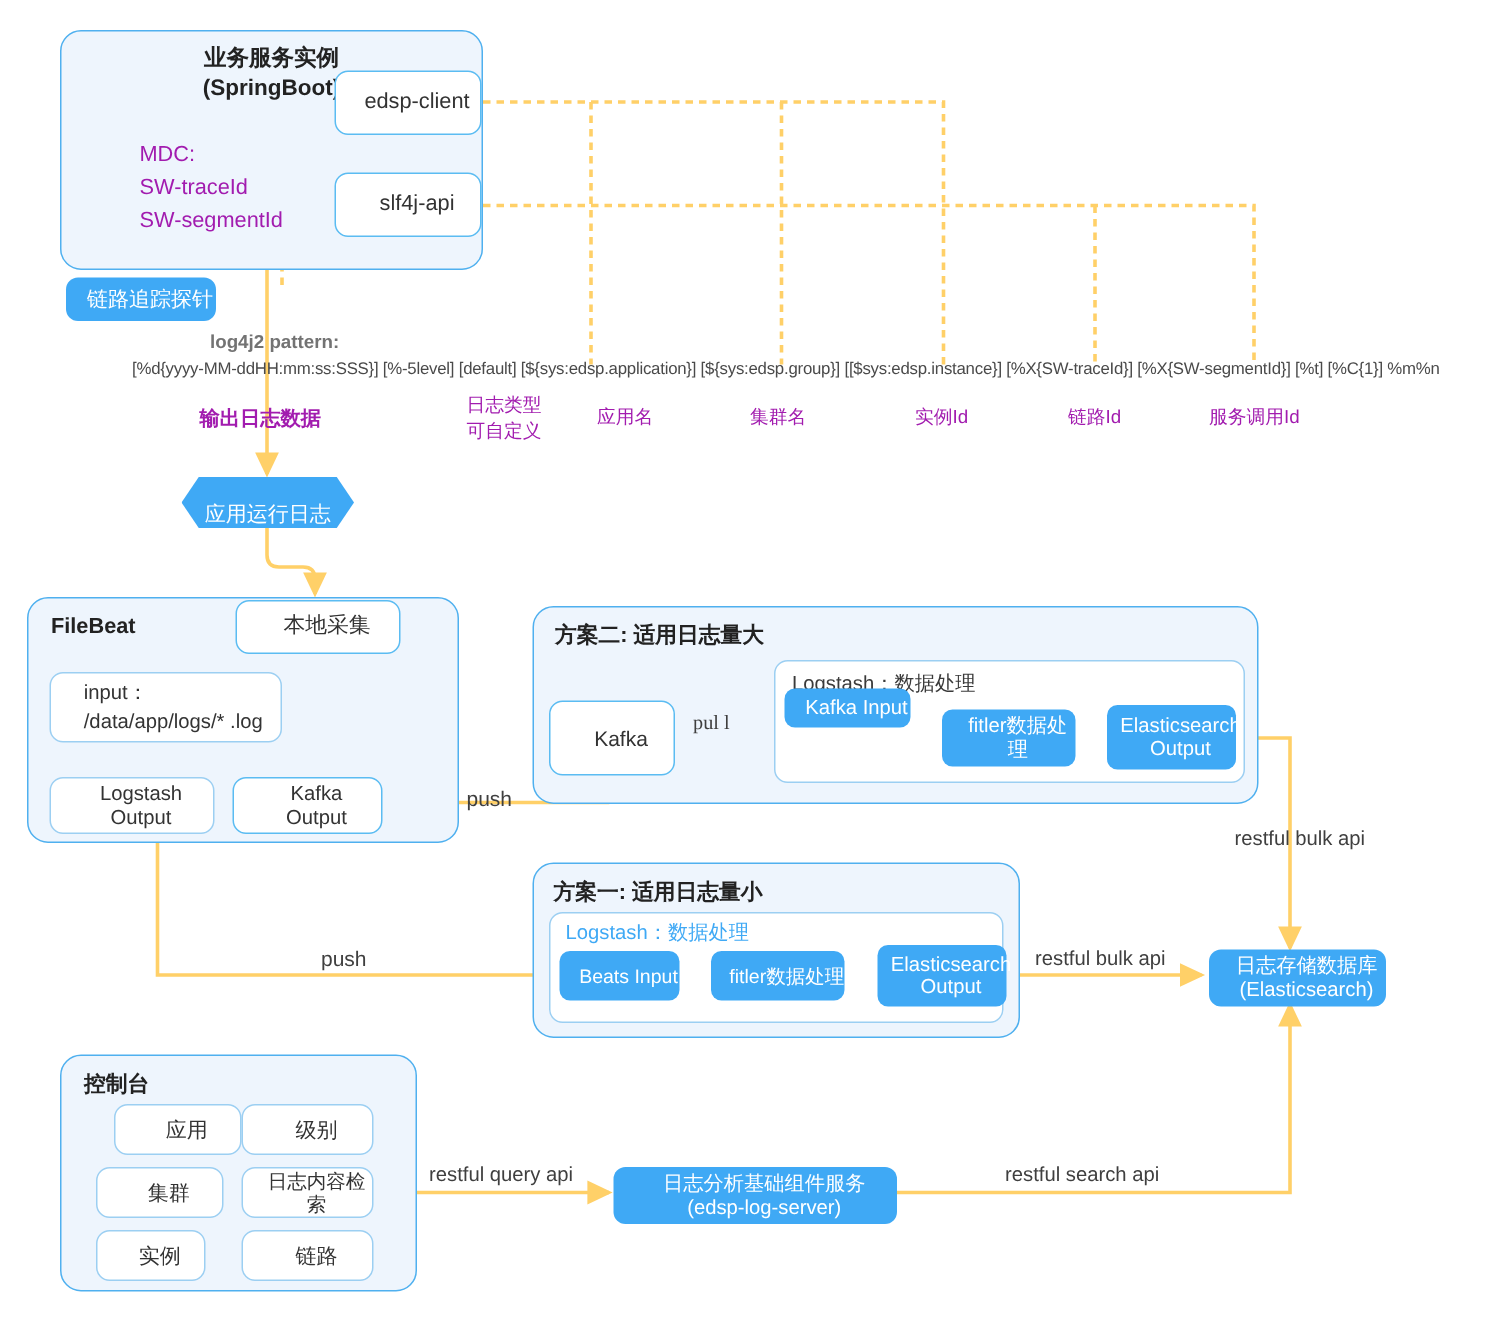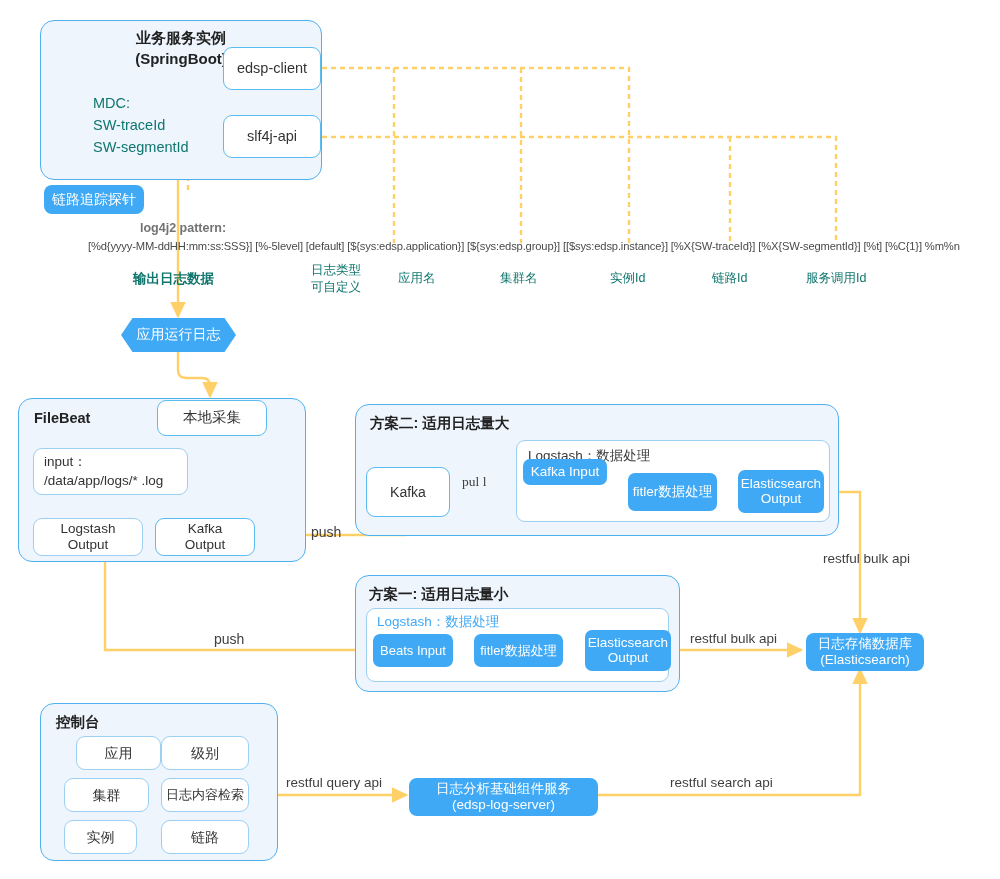--- a/index.html
+++ b/index.html
@@ -25,20 +25,21 @@
     pointer-events: none;
   }
   .node {
     position: absolute;
     box-sizing: border-box;
     display: flex;
     align-items: center;
     justify-content: center;
     text-align: center;
     line-height: 1.18;
+    padding-left: 12px;
   }
   
   .panel {
     background: #eef5fd;
     border: 1.6px solid #4fb0ef;
     border-radius: 14px;
   }
   
   .wbox {
     background: #ffffff;
@@ -56,37 +57,37 @@
     border-radius: 8px;
     color: #ffffff;
   }
   .chip-sm { border-radius: 7px; }
   
   .lbl {
     position: absolute;
     white-space: pre;
     color: #3f3f3f;
   }
-  .lbl-cn { color: #0f766e; }
+  .lbl-cn { color: #a21caf; }
   .panel-title {
     position: absolute;
     font-weight: bold;
     color: #222222;
     white-space: nowrap;
   }
   .inner-title {
     position: absolute;
     white-space: nowrap;
   }
   .hex {
     position: absolute;
     background: #3fa9f5;
     color: #fff;
     display: flex;
-    align-items: center;
+    align-items: flex-end;
     justify-content: center;
     clip-path: polygon(10% 0%, 90% 0%, 100% 50%, 90% 100%, 10% 100%, 0% 50%);
   }
   .mono-pattern {
     position: absolute;
     white-space: pre;
     color: #4a4a4a;
     letter-spacing: -0.15px;
   }
 </style>
@@ -182,21 +183,21 @@
   </div>
 
   <div class="node panel" style="left:18px; top:398px; width:288px; height:164px;"></div>
   <div class="panel-title" style="left:34px; top:410px; font-size:14.5px;">FileBeat</div>
 
   <div class="node wbox" style="left:157px; top:400px; width:110px; height:36px; font-size:14.5px;">
     <span>本地采集</span>
   </div>
 
   <div class="node wbox-soft" style="left:33px; top:448px; width:155px; height:47px; font-size:13.5px;
-              justify-content:flex-start; padding-left:10px; text-align:left;">
+              justify-content:center; padding-left:10px; text-align:left;">
     <span style="white-space:pre; line-height:1.38;">input：
 /data/app/logs/* .log</span>
   </div>
 
   <div class="node wbox-soft" style="left:33px; top:518px; width:110px; height:38px; font-size:13.5px;">
     <span style="white-space:pre; line-height:1.15;">Logstash
 Output</span>
   </div>
   <div class="node wbox" style="left:155px; top:518px; width:100px; height:38px; font-size:13.5px;">
     <span style="white-space:pre; line-height:1.15;">Kafka

